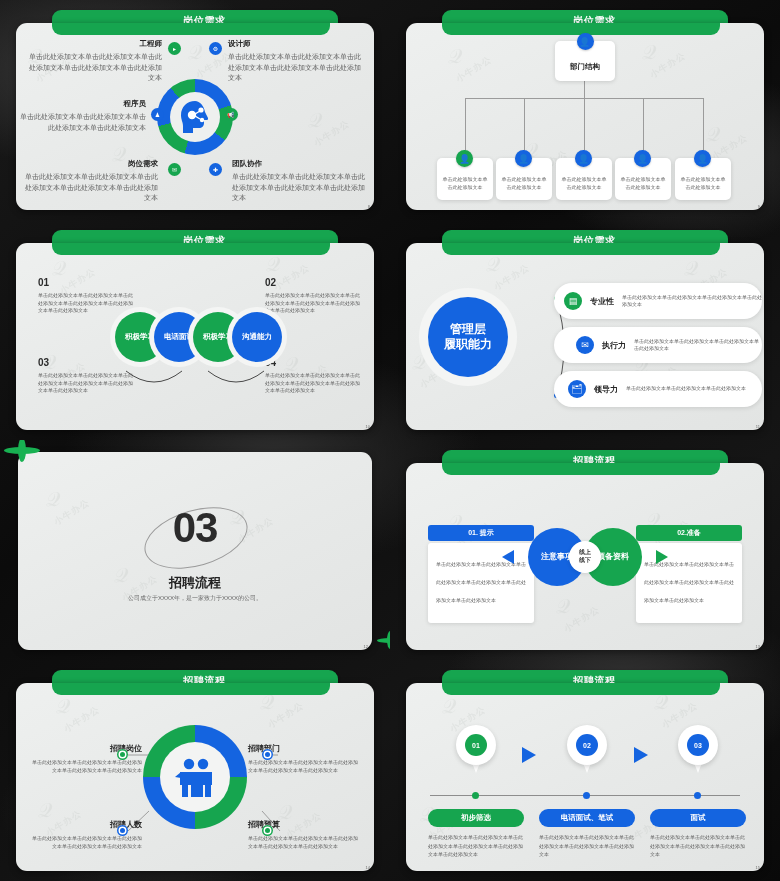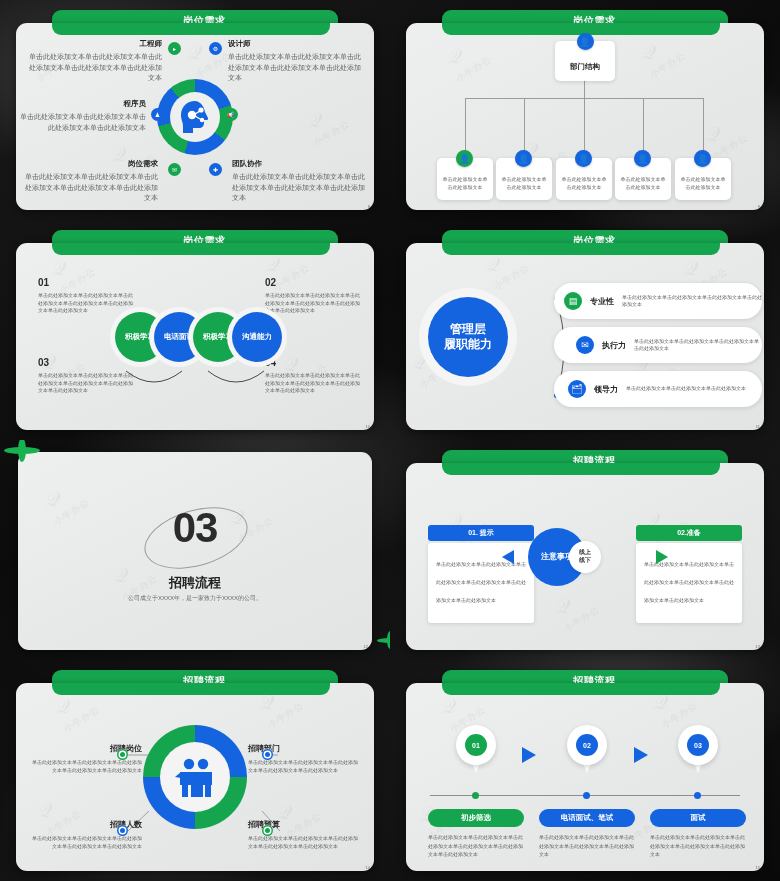--- a/index.html
+++ b/index.html
@@ -445,20 +445,21 @@
         </div>
         <div class="tag g" style="right:22px;">02.准备</div>
         <div class="box" style="right:22px;">
           <span class="body">单击此处添加文本单击此处添加文本单击此处添加文本单击此处添加文本单击此处添加文本单击此处添加文本</span>
         </div>
 
         <div class="arw" style="left:96px;border-top:7px solid transparent;border-bottom:7px solid transparent;border-right:12px solid #1464e0;"></div>
         <div class="arw" style="right:96px;border-top:7px solid transparent;border-bottom:7px solid transparent;border-left:12px solid #16a54f;"></div>
 
         <div class="cc b" style="left:122px;">注意事项</div>
+        <div class="cc g" style="right:122px;">预备资料</div>
         <div class="mid">
           <span>线上</span>
           <span>线下</span>
         </div>
 
         <div class="pgnum">13</div>
       </div>
     </div>
   </div>
 

